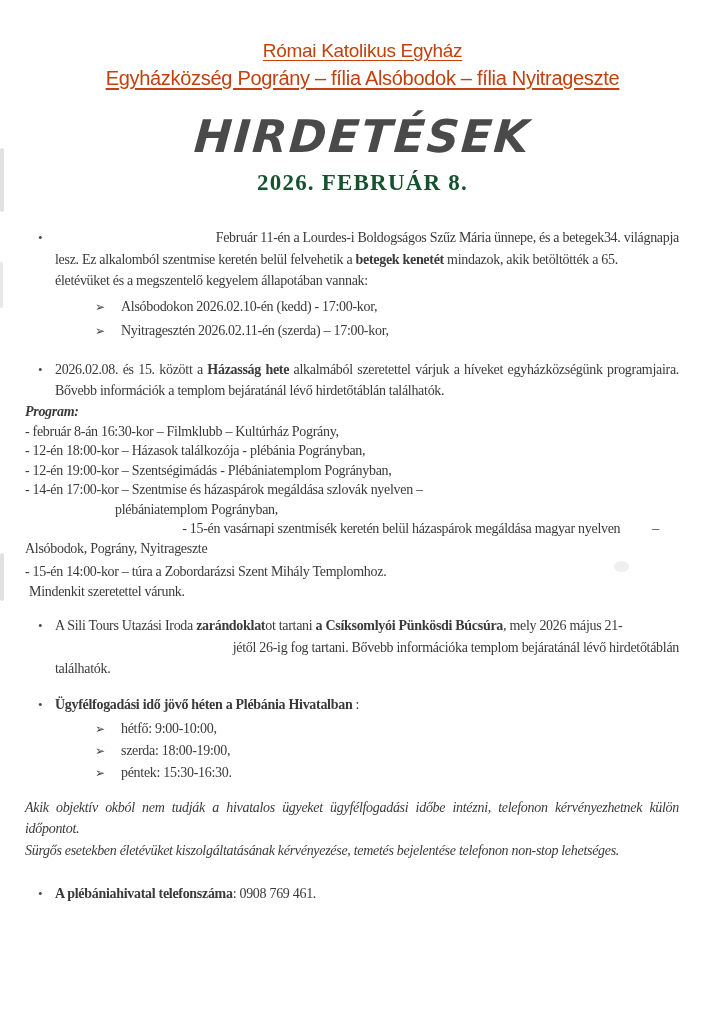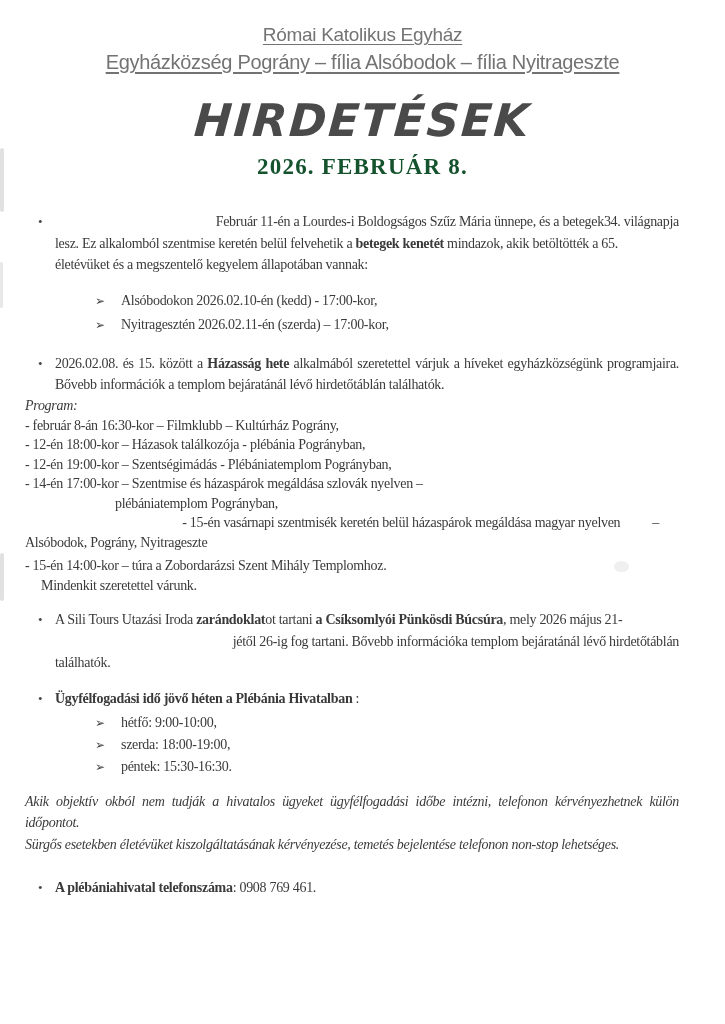--- a/index.html
+++ b/index.html
@@ -8,21 +8,21 @@
     width:725px; height:1024px;
     margin:0 auto;
     background:#ffffff;
     overflow:hidden;
     font-family:"Liberation Serif", serif;
     color:#3a3a3a;
     font-size:14px;
     letter-spacing:-0.3px;
   }
   
-  .hdr { padding-top:22px; text-align:center; font-family:"Liberation Sans", sans-serif; color:#737373; }
+  .hdr { padding-top:38px; text-align:center; font-family:"Liberation Sans", sans-serif; color:#c2410c; }
   .hdr-line1 { font-size:19px; line-height:26px; text-decoration:underline; text-underline-offset:3px; }
   .hdr-line2 { font-size:20px; line-height:29px; text-decoration:underline; text-underline-offset:3px; }
   .doc-title {
     margin-top:18px; text-align:center;
     font-family:"DejaVu Sans", sans-serif;
     font-weight:bold; font-style:italic;
     font-size:45px; line-height:52px;
     letter-spacing:2px; color:#4a4a4a;
     transform:skewX(-4deg);
   }
@@ -33,31 +33,31 @@
   }
   
   .content { margin:0 46px 0 25px; }
   .b { font-weight:bold; }
   .bullet-row { display:flex; align-items:flex-start; }
   .dot { flex:0 0 30px; padding-left:13px; box-sizing:border-box; font-size:13px; line-height:21.5px; color:#454545; }
   .hang { flex:1 1 auto; min-width:0; }
   .line { line-height:21.5px; white-space:nowrap; }
   .flexline { display:flex; justify-content:flex-end; line-height:21.5px; }
   .just { text-align:justify; line-height:21.5px; }
-  .arrow-list { margin-top:13px; margin-left:70px; }
+  .arrow-list { margin-top:3px; margin-left:70px; }
   .arrow-item { line-height:23px; }
   .arrow { display:inline-block; width:26px; color:#444; font-size:12px; }
   .sec1 { margin-top:30px; }
   .sec2 { margin-top:16px; }
-  .program-label { font-style:italic; line-height:19.5px; margin-top:0.5px; }
+  .program-label { font-style:italic; line-height:19.5px; margin-top:0.5px;font-weight:bold; }
   .prog-line { line-height:19.5px; white-space:nowrap; }
   .prog-indent { padding-left:90px; }
   .prog-flex { display:flex; justify-content:flex-end; line-height:19.5px; padding-right:20px;gap:32px; }
   .gap-extra { margin-top:4px; }
-  .thanks { padding-left:4px;margin-left:12px; }
+  .thanks { padding-left:4px; }
   .sec3 { margin-top:14px; }
   .sec4 { margin-top:14px; }
   .sec4 .heading { line-height:22px; }
   .hours-list { margin-top:2px; margin-left:70px; }
   .hours-item { line-height:21px; }
   .notes { margin-top:13px;font-style:italic; }
   .notes p { margin:0; }
   .sec5 { margin-top:22px; }
   
   .artifact { position:absolute; background:#d9d9d9; border-radius:2px; }

